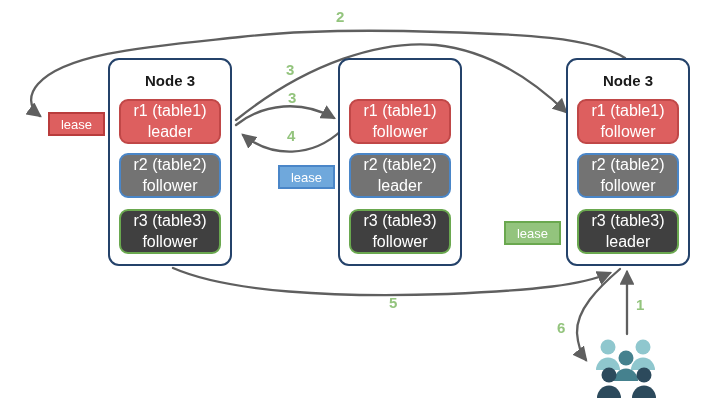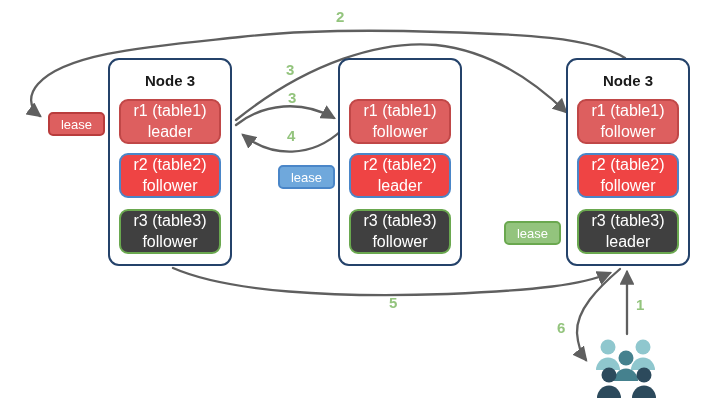--- a/index.html
+++ b/index.html
@@ -9,23 +9,23 @@
   .node{position:absolute;top:58px;width:124px;height:208px;background:#fff;
         border:2px solid #24426a;border-radius:11px;box-sizing:border-box;}
   .n1{left:108px}.n2{left:338px}.n3{left:566px}
   .node-title{position:absolute;top:12px;left:0;right:0;text-align:center;
               font-weight:bold;font-size:15px;color:#1a1a1a;}
   .range{position:absolute;left:9px;width:102px;height:45px;border-radius:9px;
          display:flex;flex-direction:column;align-items:center;justify-content:center;
          color:#fff;font-size:16px;line-height:1.3;box-sizing:border-box;border:2px solid;}
   .r-a{top:39px}.r-b{top:93px}.r-c{top:149px}
   .red{background:#dd5f5f;border-color:#c04747}
-  .blue{background:#ef4444;border-color:#4a86c8}
+  .blue{background:#737373;border-color:#4a86c8}
   .green{background:#404040;border-color:#6aa84f}
-  .lease{position:absolute;width:57px;height:24px;border-radius:5px;color:#fff;
+  .lease{position:absolute;width:57px;height:24px;border-radius:0;color:#fff;
          font-size:13px;display:flex;align-items:center;justify-content:center;
          box-sizing:border-box;border:2px solid;}
   .lease-red{left:48px;top:112px;background:#dd5f5f;border-color:#b93c3c}
   .lease-blue{left:278px;top:165px;background:#6fa8dc;border-color:#4a86c8}
   .lease-green{left:504px;top:221px;background:#93c47d;border-color:#6aa84f}
   .step{position:absolute;font-weight:bold;font-size:15px;color:#93c47d;}
   .s2{left:336px;top:8px}.s3a{left:286px;top:61px}.s3b{left:288px;top:89px}
   .s4{left:287px;top:127px}.s5{left:389px;top:294px}.s1{left:636px;top:296px}
   .s6{left:557px;top:319px}
 </style>

